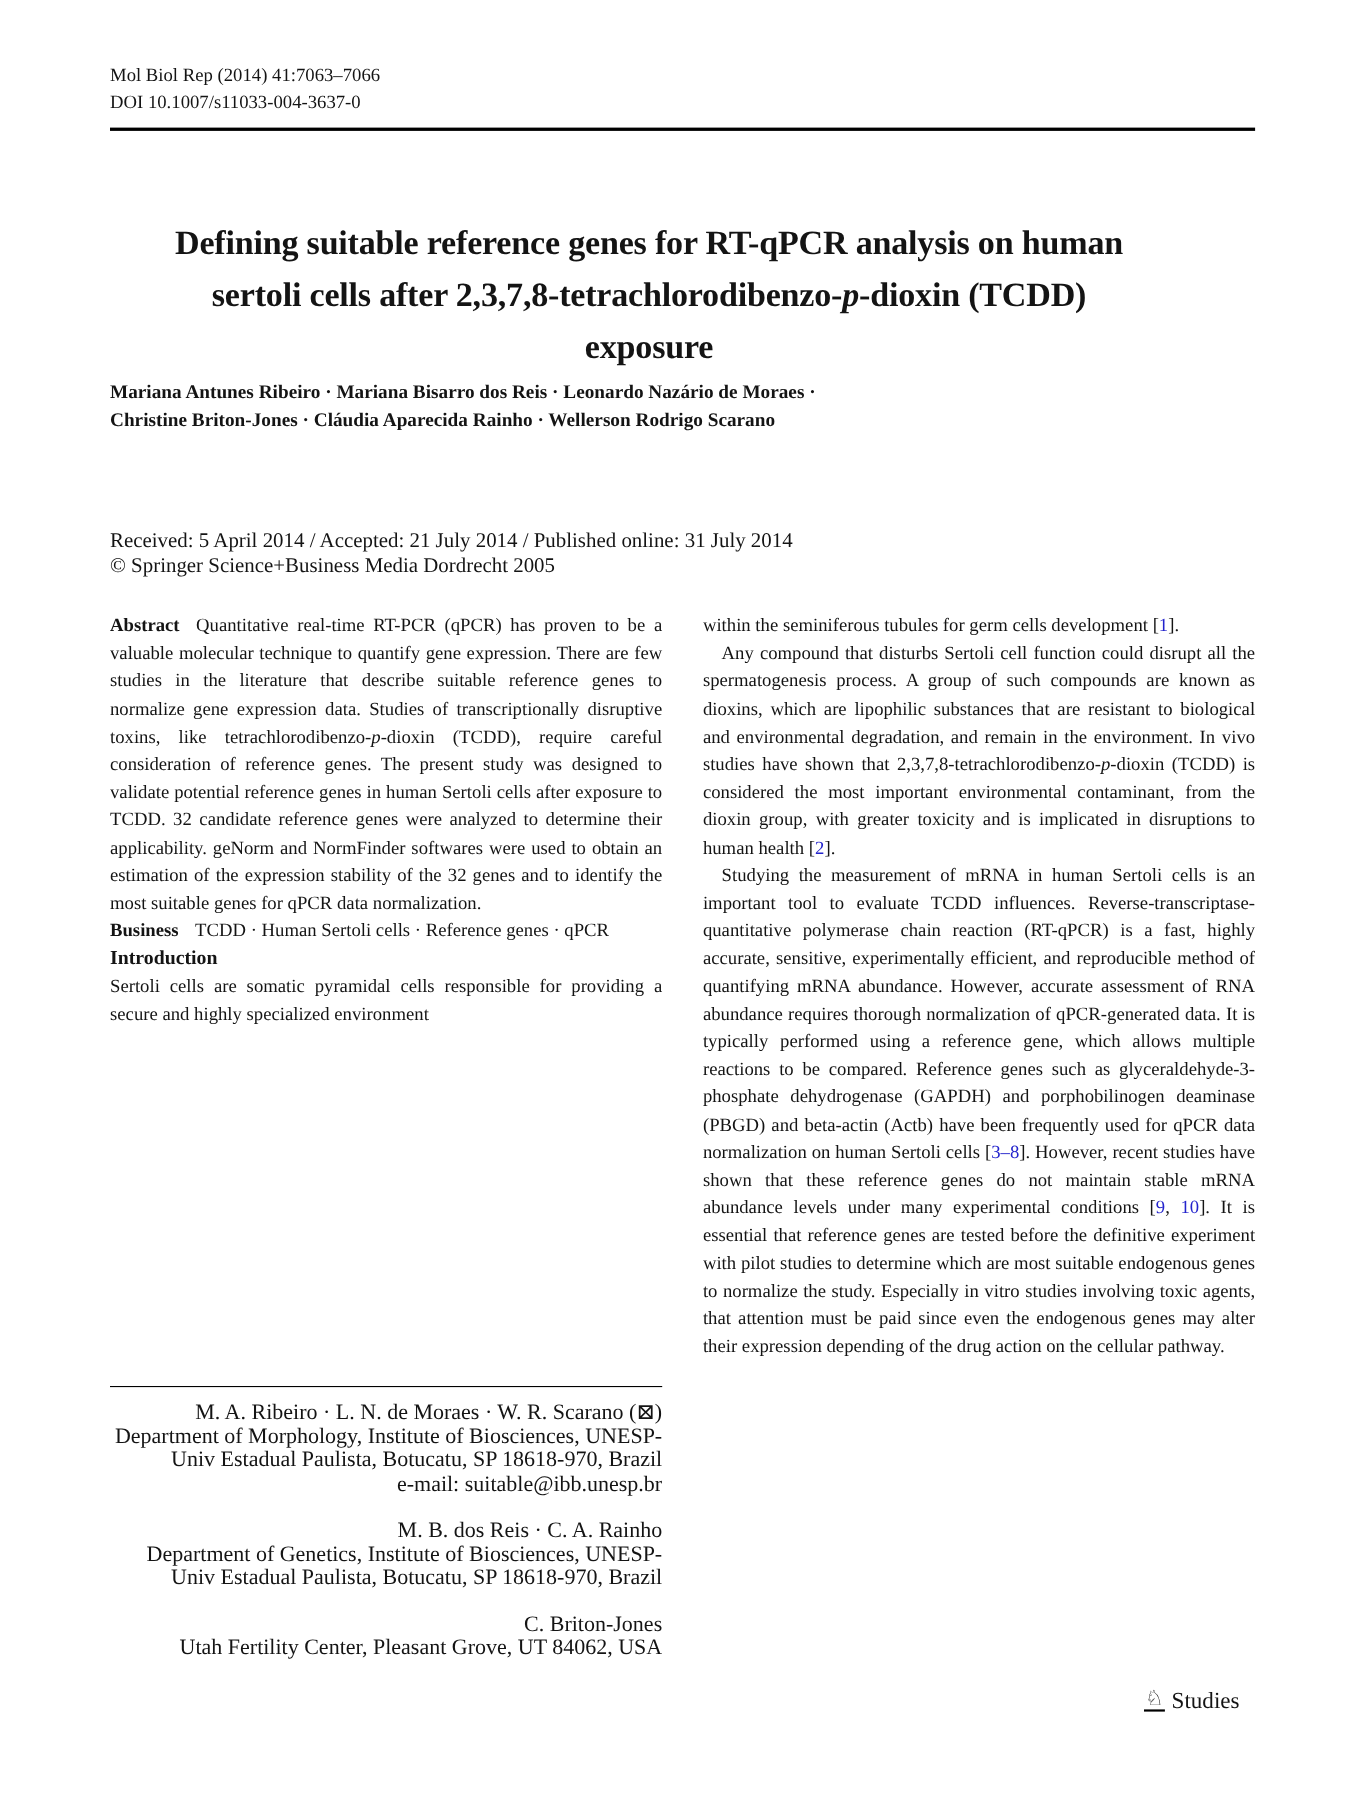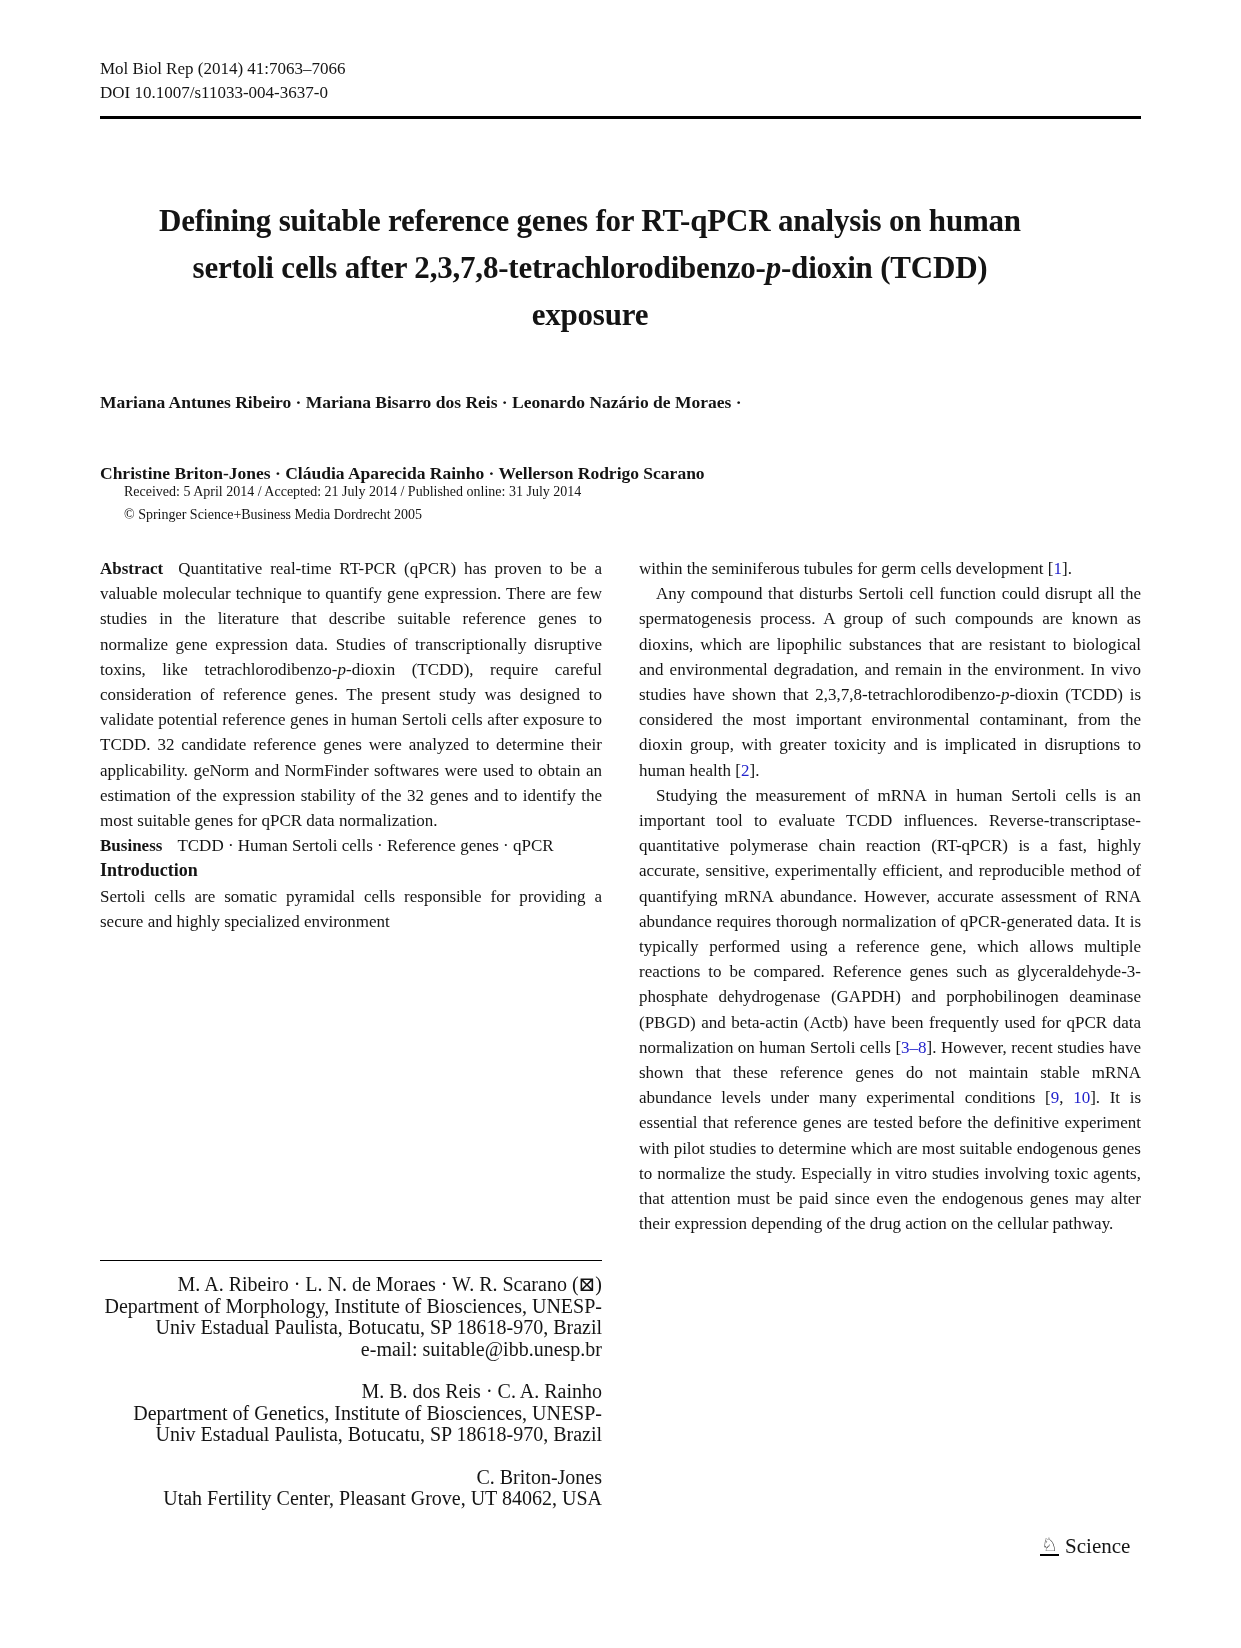--- a/index.html
+++ b/index.html
@@ -6,22 +6,22 @@
   body{width:1241px;height:1648px;position:relative;overflow:hidden;
        font-family:"Liberation Serif","DejaVu Serif",serif;color:#141414;}
   .abs{position:absolute;}
   
   .journal-head{left:100px;top:57px;font-size:17px;line-height:24px;}
   .head-rule{left:100px;top:116px;width:1041px;height:3px;background:#000;}
   
   .paper-title{left:100px;top:197px;width:980px;font-size:31px;font-weight:bold;line-height:47px;letter-spacing:-0.2px;}
   .paper-title .tline{display:block;}
   .authors{left:100px;top:344px;width:980px;font-size:17.5px;font-weight:bold;line-height:25px;}
-  .authors .aline{display:block;margin-top:46px;}
-  .meta{left:100px;top:480px;width:900px;font-size:14px;line-height:23px;margin-left:24px;}
+  .authors .aline{display:block;}
+  .meta{left:100px;top:480px;width:900px;font-size:19px;line-height:23px;}
   .meta .mline{display:block;}
   
   .col{width:502px;font-size:17px;line-height:25.2px;text-align:justify;}
   .col-left{left:100px;top:556px;}
   .col-right{left:639px;top:556px;}
   .col p{margin:0;}
   .plabel{font-weight:bold;margin-right:15px;}
   .kw-block{margin-top:26px;}
   .section-heading{font-weight:bold;font-size:18px;margin-top:56px;margin-bottom:27px;text-align:left;}
   .indent{text-indent:17px;}
@@ -87,14 +87,14 @@
     <p>Department of Genetics, Institute of Biosciences, UNESP- Univ Estadual Paulista, Botucatu, SP 18618-970, Brazil</p>
   </div>
   <div class="fnblock">
     <p>C. Briton-Jones</p>
     <p>Utah Fertility Center, Pleasant Grove, UT 84062, USA</p>
   </div>
 </div>
 
 <div class="abs springer">
   <span class="horse">♘</span>
-  <span class="springer-name">Science</span>
+  <span class="springer-name">Studies</span>
 </div>
 
 </body></html>

